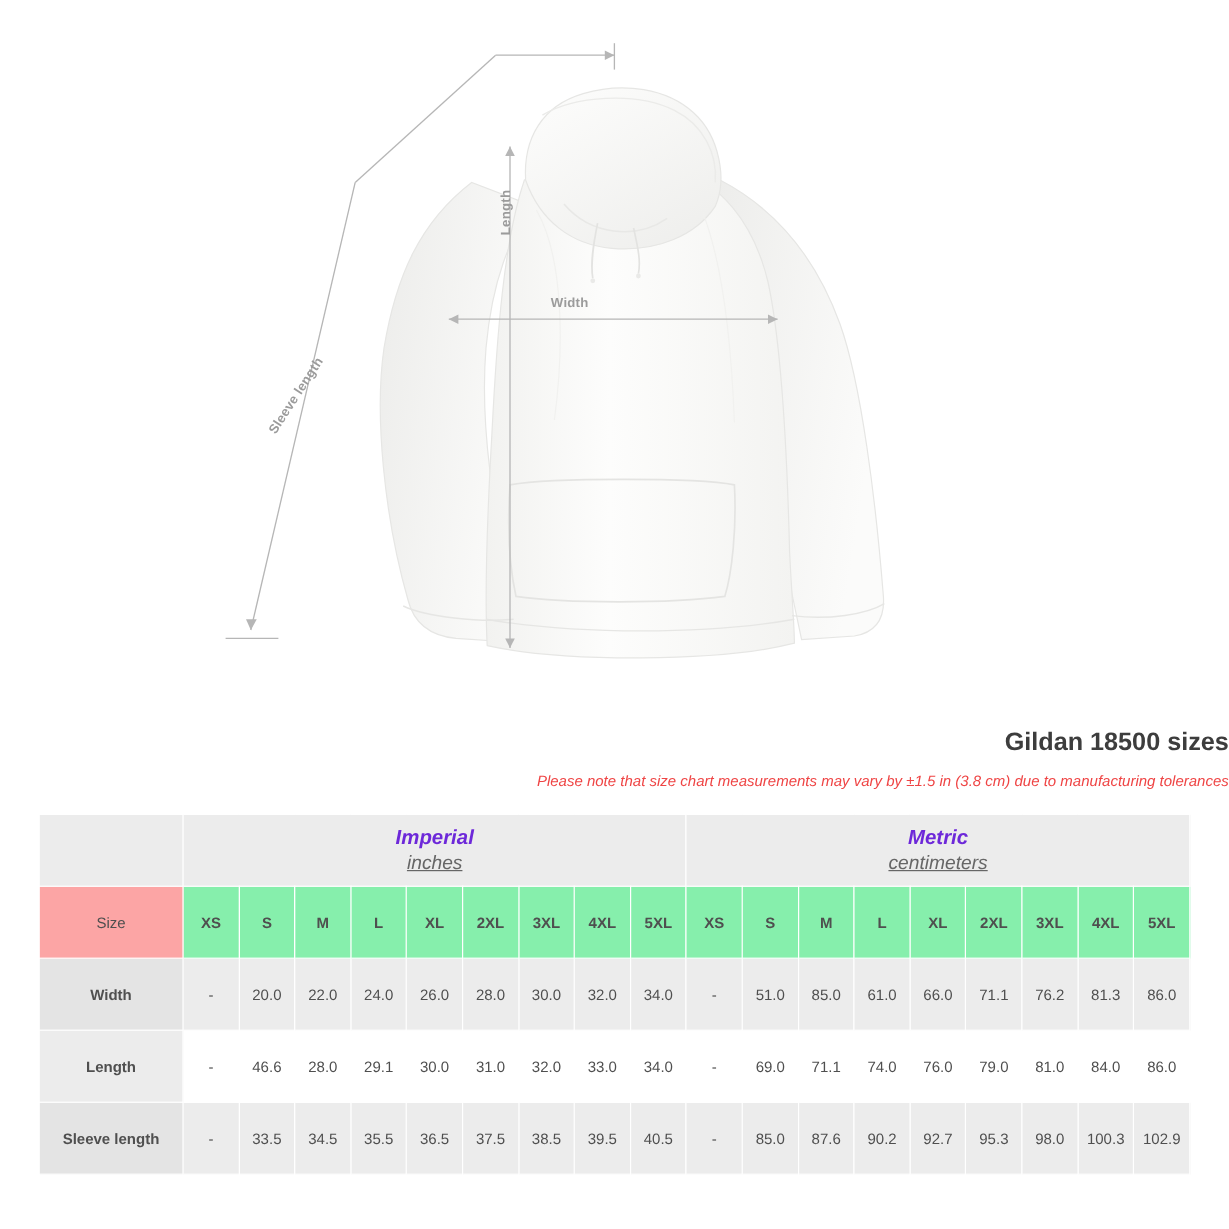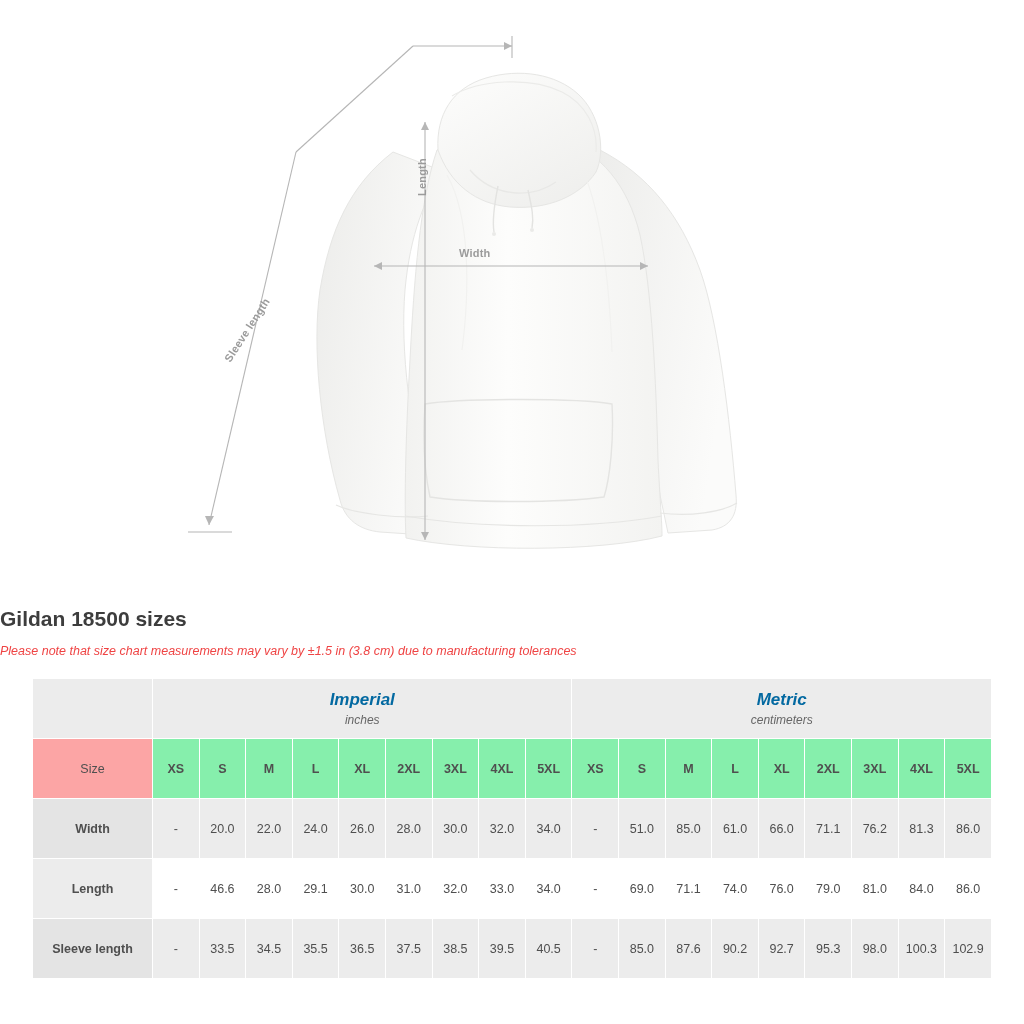--- a/index.html
+++ b/index.html
@@ -48,21 +48,21 @@
   }
   .dim-label.sleeve-label {
     left: 232px;
     top: 352px;
     transform: rotate(-57deg);
     transform-origin: left bottom;
   }
 
   
   .title-block {
-    text-align: left;
+    text-align: right;
     margin-top: 22px;
   }
   .chart-title {
     font-size: 21px;
     font-weight: bold;
     color: #3d3d3d;
     margin: 0;
   }
   .chart-note {
     font-size: 12.5px;
@@ -90,30 +90,31 @@
     height: 59px;
   }
   .unit-head {
     background: #ececec;
     height: 84px;
   }
   .unit-head .unit-name {
     font-size: 17px;
     font-style: italic;
     font-weight: bold;
-    color: #0369a1;
+    color: #6d28d9;
     display: block;
     line-height: 1.15;
   }
   .unit-head .unit-sub {
-    font-size: 12px;
+    font-size: 16px;
     font-style: italic;
     color: #666;
     display: block;
     margin-top: 4px;
+    text-decoration: underline;
   }
   .corner-cell {
     background: #ececec;
   }
   .row-head {
     background: #ececec;
     font-weight: bold;
     font-size: 13px;
     color: #4a4a4a;
   }

